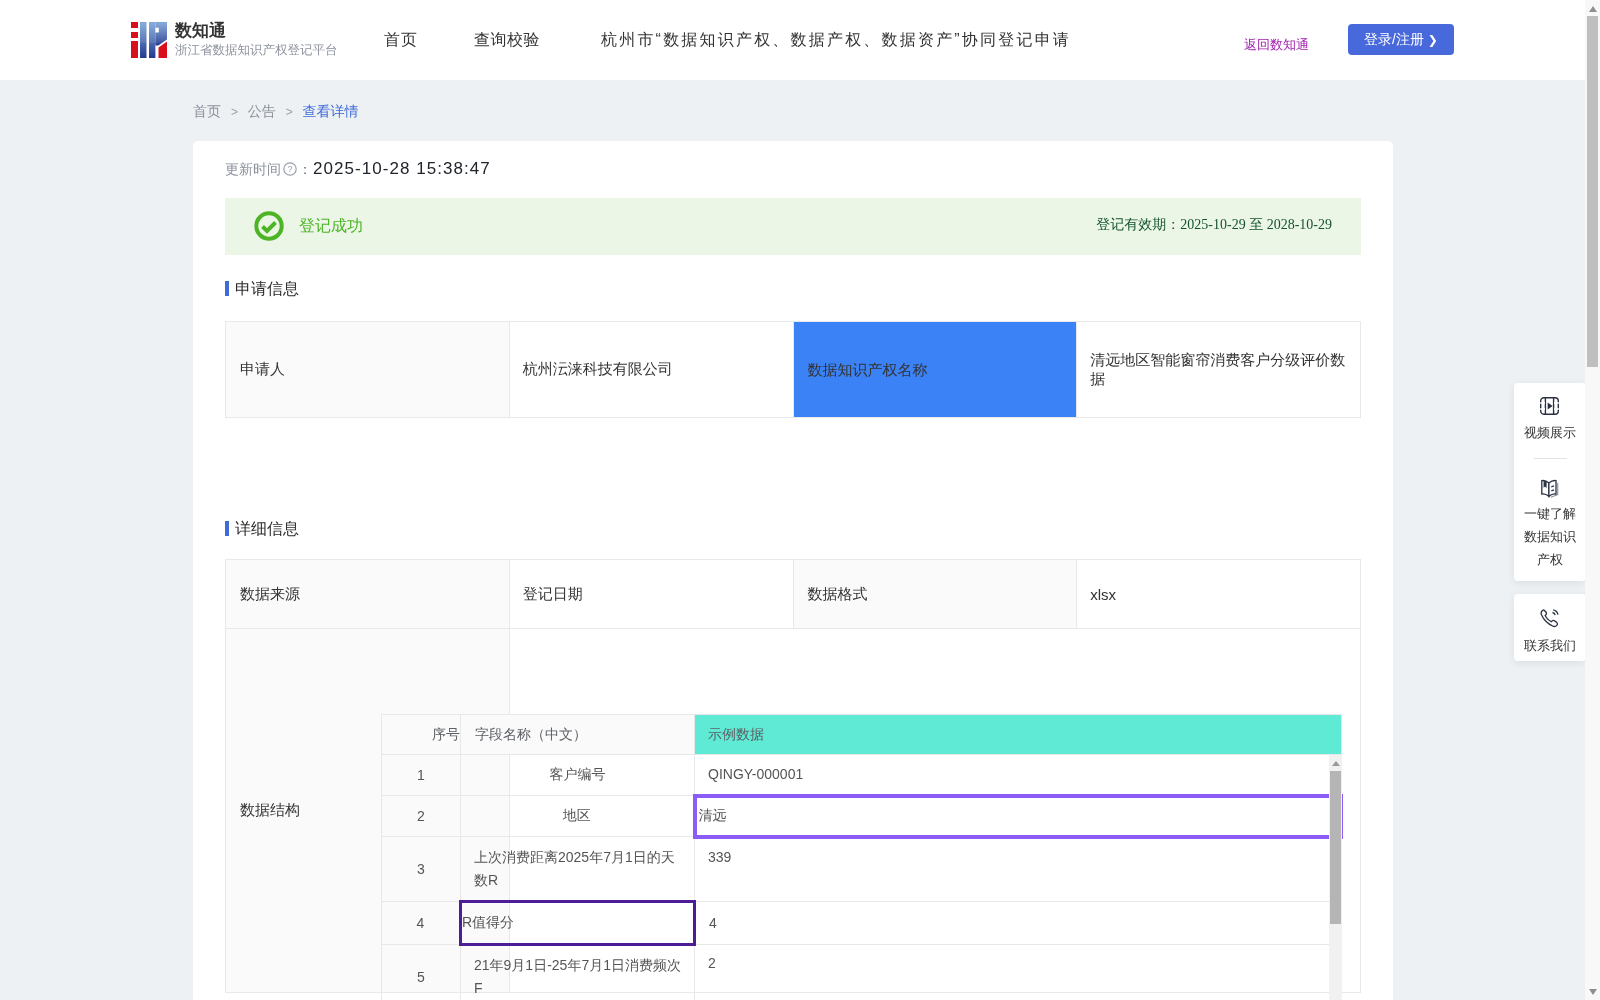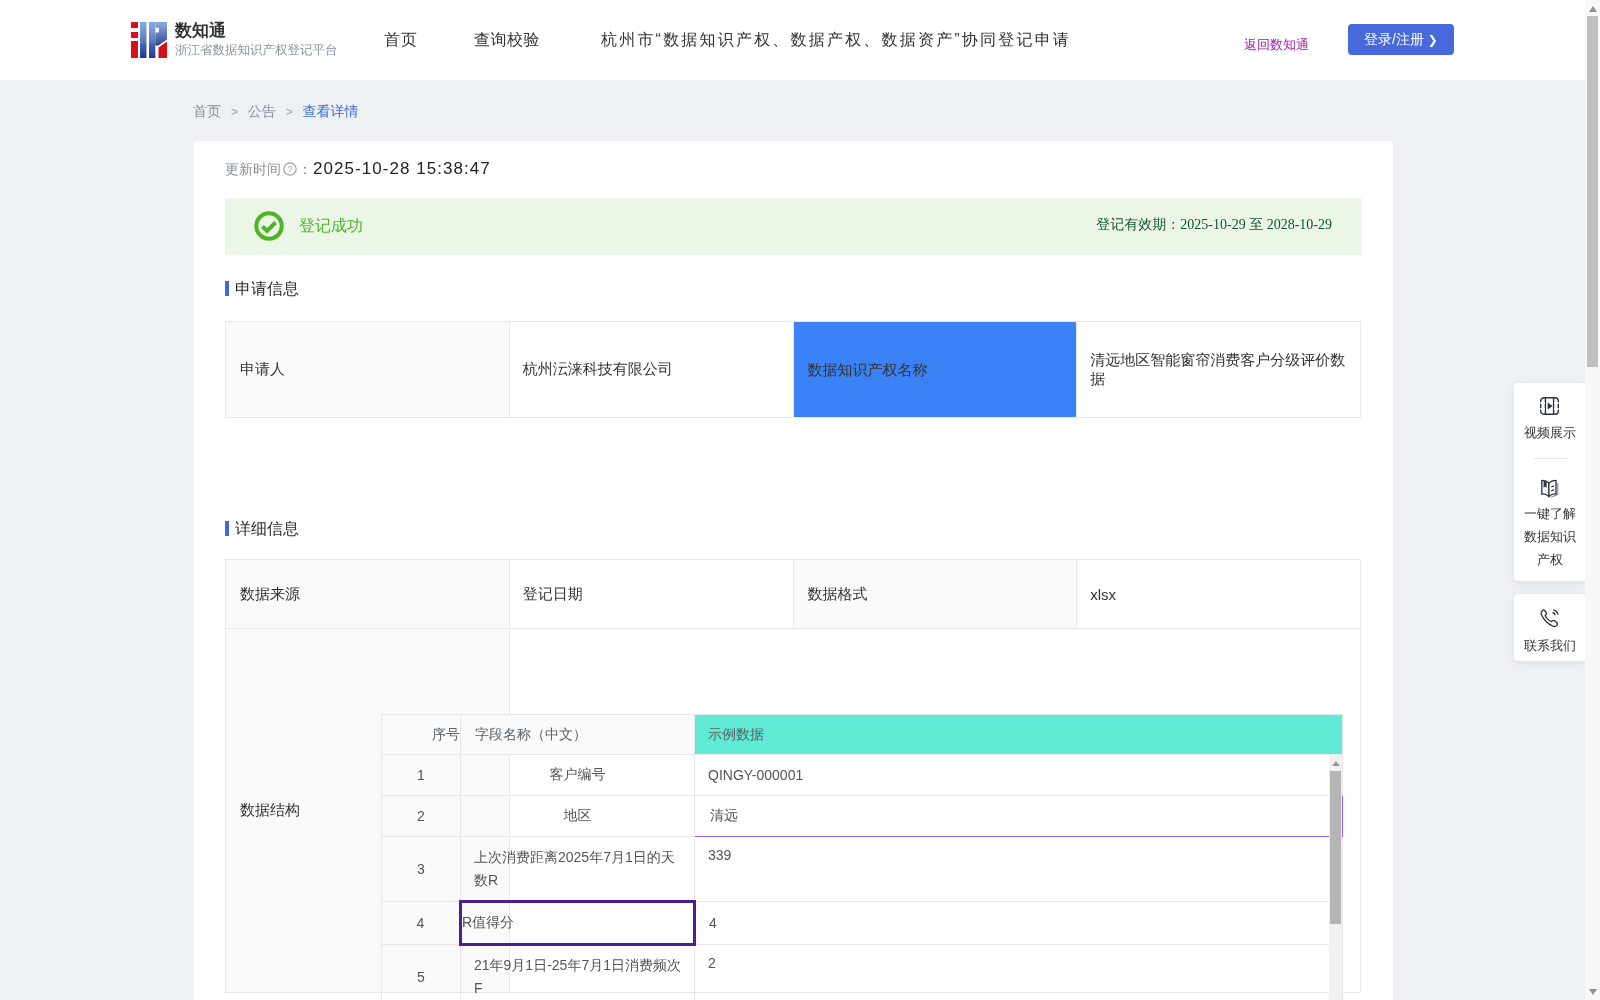--- a/index.html
+++ b/index.html
@@ -111,21 +111,21 @@
     <td style="background:#5eead4;border:1px solid #e8e8e8;padding-left:13px;color:#5c6066">示例数据</td>
   </tr>
   <tr style="height:41px">
     <td style="border:1px solid #e8e8e8;text-align:center">1</td>
     <td style="border:1px solid #e8e8e8;text-align:center">客户编号</td>
     <td style="border:1px solid #e8e8e8;padding-left:13px">QINGY-000001</td>
   </tr>
   <tr style="height:41px">
     <td style="border:1px solid #e8e8e8;text-align:center">2</td>
     <td style="border:1px solid #e8e8e8;text-align:center">地区</td>
-    <td style="border:1px solid #8b5cf6;padding-left:15px">清远</td>
+    <td style="border:4px solid #8b5cf6;padding-left:2px">清远</td>
   </tr>
   <tr style="height:65px">
     <td style="border:1px solid #e8e8e8;text-align:center">3</td>
     <td style="border:1px solid #e8e8e8;padding:0 13px;line-height:23px">上次消费距离2025年7月1日的天数R</td>
     <td style="border:1px solid #e8e8e8;padding:7px 0 0 13px;vertical-align:top;line-height:23px">339</td>
   </tr>
   <tr style="height:43px">
     <td style="border:1px solid #e8e8e8;text-align:center">4</td>
     <td style="border:3px solid #4c1d95;">R值得分</td>
     <td style="border:1px solid #e8e8e8;padding-left:13px">4</td>

